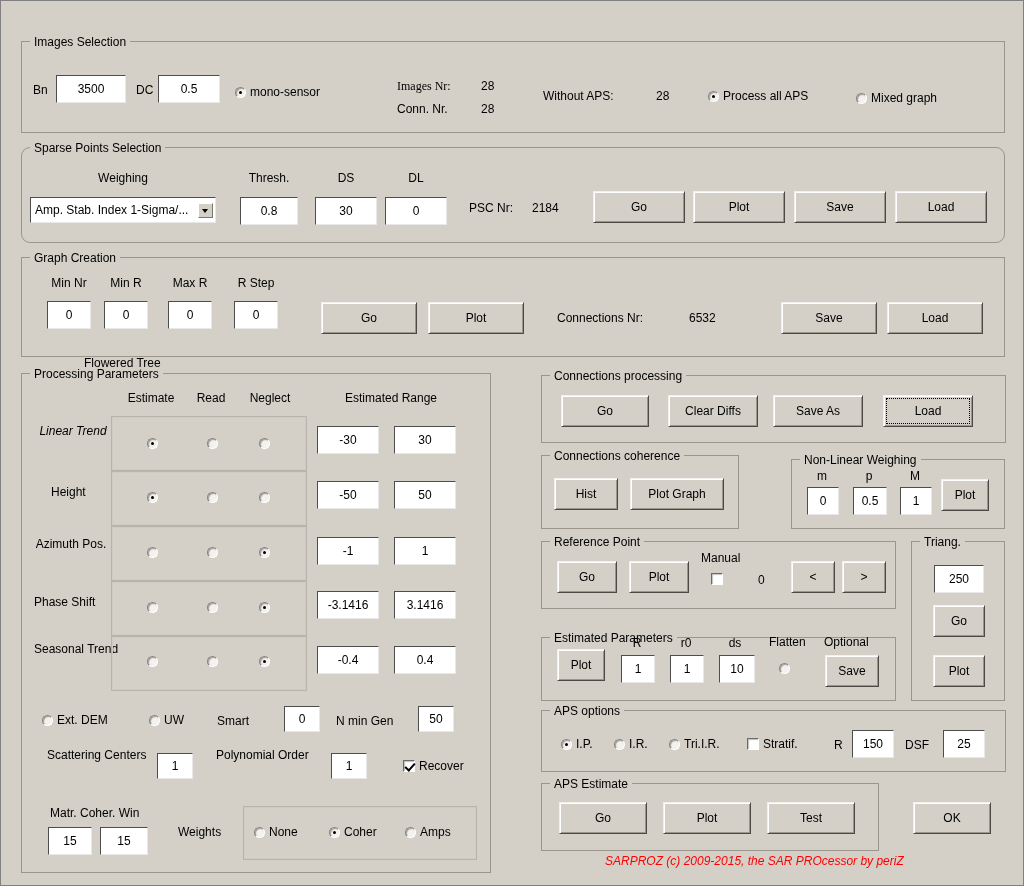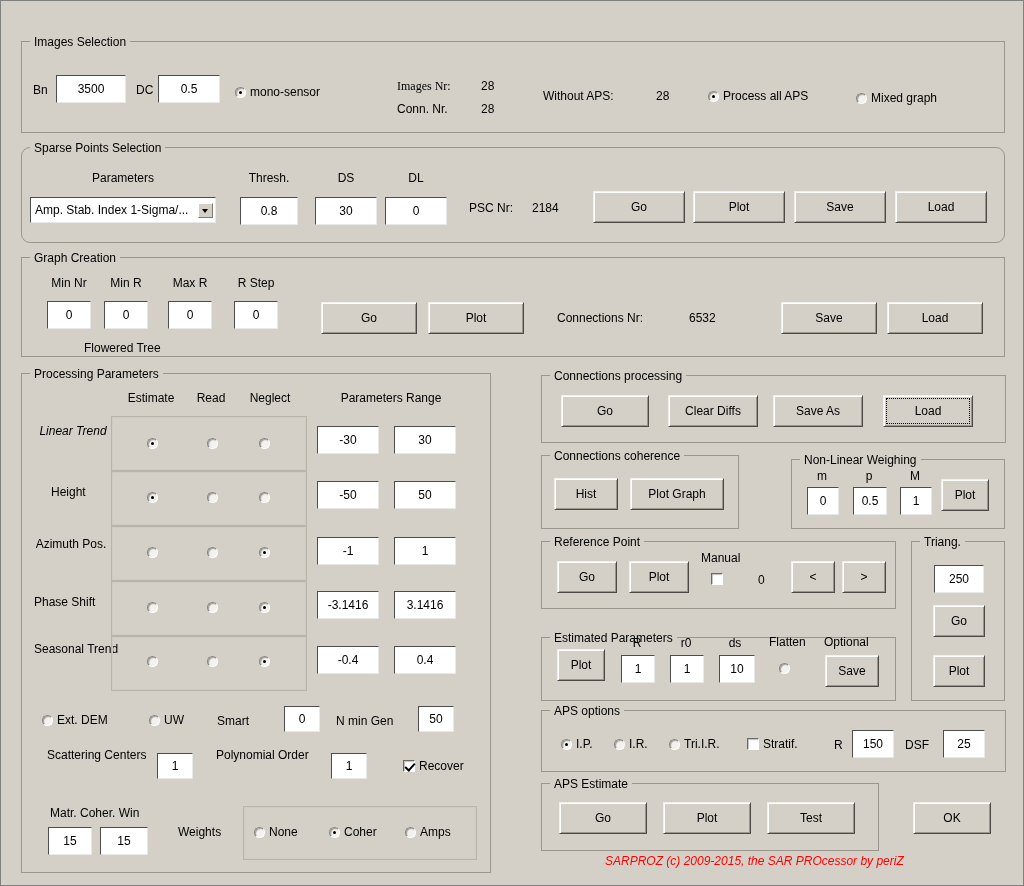--- a/index.html
+++ b/index.html
@@ -287,21 +287,21 @@
     <span>Process all APS</span>
   </div>
   <div class="radio" style="left:855px; top:90px;">
     <span class="dot"></span>
     <span>Mixed graph</span>
   </div>
 
   <div class="group" style="left:20px; top:146px; width:984px; height:96px;border-radius:9px;">
     <div class="legend">Sparse Points Selection</div>
   </div>
-  <div class="lbl center" style="left:28px; top:170px; width:188px;">Parameters</div>
+  <div class="lbl center" style="left:28px; top:170px; width:188px;">Weighing</div>
   <div class="dropdown" style="left:29px; top:196px; width:186px; height:26px;">
     <span class="dd-text">Amp. Stab. Index 1-Sigma/...</span>
     <span class="dd-arrow"></span>
   </div>
   <div class="lbl center" style="left:237px; top:170px; width:62px;">Thresh.</div>
   <div class="field" style="left:239px; top:196px; width:58px; height:28px;">0.8</div>
   <div class="lbl center" style="left:313px; top:170px; width:64px;">DS</div>
   <div class="field" style="left:314px; top:196px; width:62px; height:28px;">30</div>
   <div class="lbl center" style="left:383px; top:170px; width:64px;">DL</div>
   <div class="field" style="left:384px; top:196px; width:62px; height:28px;">0</div>
@@ -316,35 +316,35 @@
     <div class="legend">Graph Creation</div>
   </div>
   <div class="lbl center" style="left:40px; top:275px; width:56px;">Min Nr</div>
   <div class="field" style="left:46px; top:300px; width:44px; height:28px;">0</div>
   <div class="lbl center" style="left:101px; top:275px; width:48px;">Min R</div>
   <div class="field" style="left:103px; top:300px; width:44px; height:28px;">0</div>
   <div class="lbl center" style="left:164px; top:275px; width:50px;">Max R</div>
   <div class="field" style="left:167px; top:300px; width:44px; height:28px;">0</div>
   <div class="lbl center" style="left:228px; top:275px; width:54px;">R Step</div>
   <div class="field" style="left:233px; top:300px; width:44px; height:28px;">0</div>
-  <div class="lbl" style="left:83px; top:340px;">Flowered Tree</div>
+  <div class="lbl" style="left:83px; top:355px;">Flowered Tree</div>
   <div class="btn" style="left:320px; top:301px; width:96px; height:32px;">Go</div>
   <div class="btn" style="left:427px; top:301px; width:96px; height:32px;">Plot</div>
   <div class="lbl" style="left:556px; top:310px;">Connections Nr:</div>
   <div class="lbl" style="left:688px; top:310px;">6532</div>
   <div class="btn" style="left:780px; top:301px; width:96px; height:32px;">Save</div>
   <div class="btn" style="left:886px; top:301px; width:96px; height:32px;">Load</div>
 
   <div class="group" style="left:20px; top:372px; width:470px; height:500px;">
     <div class="legend">Processing Parameters</div>
   </div>
   <div class="lbl center" style="left:120px; top:390px; width:60px;">Estimate</div>
   <div class="lbl center" style="left:185px; top:390px; width:50px;">Read</div>
   <div class="lbl center" style="left:240px; top:390px; width:58px;">Neglect</div>
-  <div class="lbl center" style="left:330px; top:390px; width:120px;">Parameters Range</div>
+  <div class="lbl center" style="left:330px; top:390px; width:120px;">Estimated Range</div>
 
   <div class="lbl two-line" style="left:37px; top:424px; width:70px;font-style:italic;"><span>Linear Trend</span></div>
   <div class="panel" style="left:110px; top:415px; width:196px; height:55px;"></div>
   <div class="radio on" style="left:146px; top:437px;">
       <span class="dot"></span>
     </div>
   <div class="radio" style="left:206px; top:437px;">
       <span class="dot"></span>
     </div>
   <div class="radio" style="left:258px; top:437px;">

